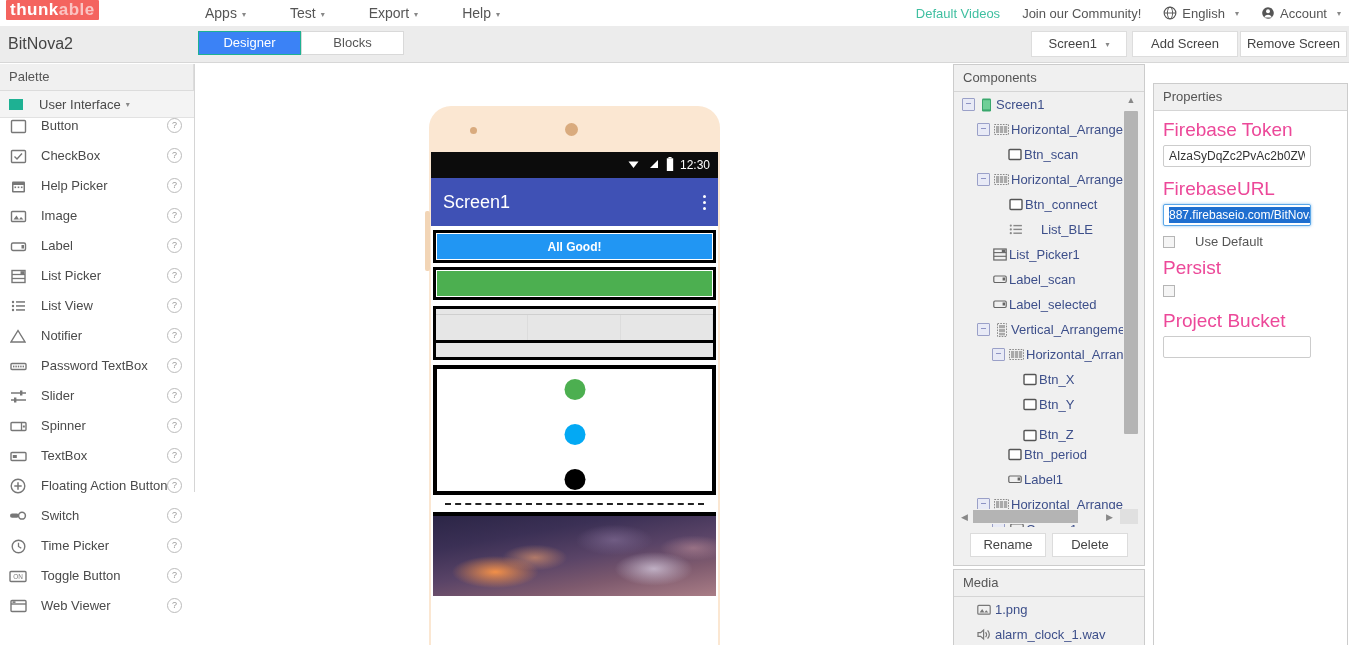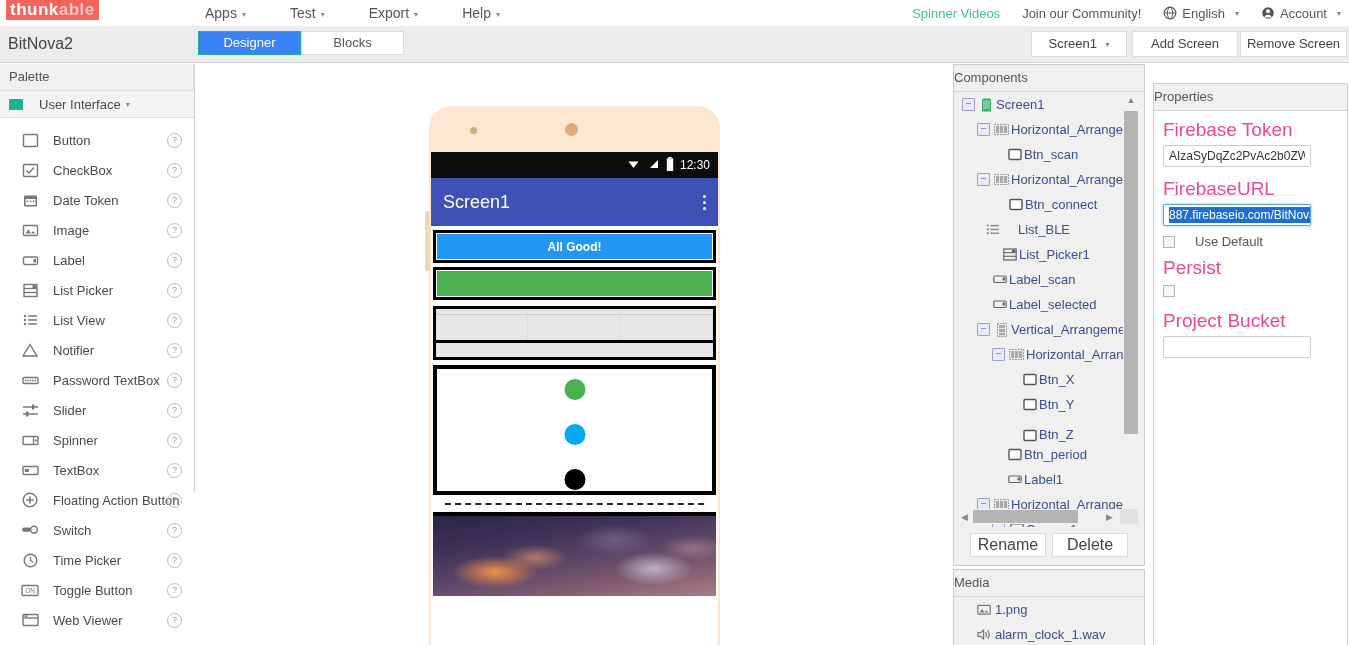--- a/index.html
+++ b/index.html
@@ -42,21 +42,21 @@
     font-size:13px;color:#444;text-align:center;cursor:pointer;}
   .btn-add{right:111px;width:104px;}
   .btn-remove{right:2px;width:105px;}
 
   
   .palette{position:absolute;left:0;top:64px;width:194px;height:428px;background:#fff;border-right:1px solid #d5d5d5;}
   .panelhdr{height:26px;line-height:26px;padding-left:9px;font-size:13px;color:#555;background:#f0f0f0;border:1px solid #dcdcdc;border-left:none;border-top:none;}
   .catrow{height:26px;display:flex;align-items:center;padding-left:9px;background:#f4f4f4;border-bottom:1px solid #e2e2e2;cursor:pointer;}
   .catswatch{width:14px;height:11px;background:#1eb193;margin-right:16px;}
   .catlabel{font-size:13px;color:#4a4a4a;}
-  .palitem{height:30px;display:flex;align-items:flex-end;padding-left:20px;cursor:grab;position:relative;}
+  .palitem{height:30px;display:flex;align-items:flex-start;padding-left:8px;cursor:grab;position:relative;}
   .palitem .ic{width:20px;height:16px;margin-right:13px;display:flex;align-items:center;justify-content:center;flex:0 0 20px;}
   .palitem .lbl{font-size:13px;color:#4a4a4a;}
   .help{position:absolute;right:12px;width:13px;height:13px;border:1px solid #bbb;border-radius:50%;
     font-size:9px;line-height:12px;text-align:center;color:#999;cursor:pointer;}
 
   
   .viewer{position:absolute;left:195px;top:64px;width:757px;height:581px;background:#fff;}
   .phone{position:absolute;left:234px;top:42px;width:291px;height:600px;
     background:#fbe7d2;border-radius:22px 22px 0 0;}
   .dot-s{position:absolute;left:41px;top:21px;width:7px;height:7px;border-radius:50%;background:#d9ab7e;}
@@ -86,37 +86,37 @@
       radial-gradient(ellipse 70px 26px at 22% 70%, rgba(255,150,70,.92) 0%, rgba(255,150,70,0) 62%),
       radial-gradient(ellipse 50px 20px at 36% 52%, rgba(255,170,110,.55) 0%, rgba(255,170,110,0) 65%),
       radial-gradient(ellipse 60px 26px at 78% 66%, rgba(215,205,225,.75) 0%, rgba(215,205,225,0) 65%),
       radial-gradient(ellipse 55px 22px at 64% 30%, rgba(120,100,140,.8) 0%, rgba(90,75,115,0) 70%),
       radial-gradient(ellipse 48px 18px at 92% 40%, rgba(200,150,160,.5) 0%, rgba(200,150,160,0) 70%),
       linear-gradient(170deg,#2b2546 0%,#3b3055 26%,#5a4467 52%,#7e5a6e 74%,#a97d86 100%);
   }
 
   
   .comppanel{position:absolute;left:953px;top:64px;width:190px;height:500px;background:#f0f0f0;border:1px solid #ccc;}
-  .ppanelhdr{height:26px;line-height:26px;padding-left:0;font-size:13px;color:#555;background:#f0f0f0;border-bottom:1px solid #d5d5d5;}
+  .ppanelhdr{height:26px;line-height:26px;padding-left:9px;font-size:13px;color:#555;background:#f0f0f0;border-bottom:1px solid #d5d5d5;}
   .tree{position:absolute;left:0;top:27px;width:175px;height:435px;overflow:hidden;background:#f0f0f0;}
   .tnode{height:25px;display:flex;align-items:center;white-space:nowrap;cursor:pointer;}
   .toggle{width:11px;height:11px;border:1px solid #9aa0c8;background:#e8eaf6;color:#5a63a8;
     font-size:9px;line-height:9px;text-align:center;margin-right:4px;flex:0 0 11px;border-radius:1px;}
   .tlabel{font-size:13px;color:#3d4f8a;}
   .ticon{width:15px;height:14px;margin-right:2px;display:flex;align-items:center;justify-content:center;flex:0 0 15px;}
   .vscroll{position:absolute;right:5px;top:28px;width:16px;height:430px;background:#f0f0f0;}
   .vscroll .up,.vscroll .down{width:16px;height:14px;display:flex;align-items:center;justify-content:center;color:#888;font-size:9px;cursor:pointer;}
   .vscroll .thumb{position:absolute;left:1px;top:18px;width:14px;height:323px;background:#b4b4b4;border-radius:1px;cursor:grab;}
   .hscroll{position:absolute;left:4px;bottom:41px;width:180px;height:15px;background:#f0f0f0;}
   .hscroll .lf,.hscroll .rt{position:absolute;top:0;width:13px;height:15px;display:flex;align-items:center;justify-content:center;color:#888;font-size:9px;cursor:pointer;}
   .hscroll .lf{left:0;} .hscroll .rt{right:22px;}
   .hscroll .hthumb{position:absolute;left:15px;top:1px;width:105px;height:13px;background:#b4b4b4;cursor:grab;}
   .hscroll .corner{position:absolute;right:0;top:0;width:18px;height:15px;background:#e0e0e0;}
   .cpbtns{position:absolute;left:0;bottom:8px;width:190px;display:flex;justify-content:center;gap:6px;}
-  .cpbtns .b{width:74px;height:22px;line-height:22px;text-align:center;font-size:16px;color:#444;background:#fff;border:1px solid #dcdcdc;cursor:pointer;}
+  .cpbtns .b{width:74px;height:22px;line-height:22px;text-align:center;font-size:13px;color:#444;background:#fff;border:1px solid #dcdcdc;cursor:pointer;}
 
   
   .mediapanel{position:absolute;left:953px;top:569px;width:190px;height:76px;background:#f0f0f0;border:1px solid #ccc;border-bottom:none;}
   .mitem{height:25px;display:flex;align-items:center;padding-left:22px;cursor:pointer;}
   .mitem .lbl{font-size:13px;color:#3d4f8a;}
   .mitem .mi-icon{width:16px;height:14px;margin-right:3px;display:flex;align-items:center;justify-content:center;flex:0 0 16px;}
 
   
   .props{position:absolute;left:1153px;top:64px;width:193px;height:581px;background:#fff;border:1px solid #ccc;border-bottom:none;margin-top:19px;}
   .propbody{padding:8px 9px 0 9px;}
@@ -140,21 +140,21 @@
 
     <div class="mainmenu">
       <div class="mi"><span>Apps</span><span class="caret">▾</span></div>
       <div class="mi"><span>Test</span><span class="caret">▾</span></div>
       <div class="mi"><span>Export</span><span class="caret">▾</span></div>
       <div class="mi"><span>Help</span><span class="caret">▾</span></div>
     </div>
 
     <div class="topright">
       <div class="ti tutorial">
-          <span>Spinner Videos</span>
+          <span>Default Videos</span>
         </div>
       <div class="ti">
           <span>Join our Community!</span>
         </div>
       <div class="ti">
         <span class="gicon"><svg width="14" height="14" viewBox="0 0 24 24">
               <circle cx="12" cy="12" r="10" fill="none" stroke="#555" stroke-width="2"></circle>
               <ellipse cx="12" cy="12" rx="4.5" ry="10" fill="none" stroke="#555" stroke-width="1.6"></ellipse>
               <line x1="2" y1="12" x2="22" y2="12" stroke="#555" stroke-width="1.6"></line>
             </svg></span>
@@ -214,21 +214,21 @@
         <div class="palitem">
           <span class="ic">
             <svg width="15" height="15" viewBox="0 0 15 15">
               <rect x="1" y="2.5" width="13" height="11" rx="1" fill="#777"></rect>
               <rect x="2.5" y="6" width="10" height="6" fill="#fff"></rect>
               <rect x="3.5" y="7.5" width="1.6" height="1.6" fill="#777"></rect>
               <rect x="6.7" y="7.5" width="1.6" height="1.6" fill="#777"></rect>
               <rect x="9.9" y="7.5" width="1.6" height="1.6" fill="#777"></rect>
             </svg>
           </span>
-          <span class="lbl">Date Token</span>
+          <span class="lbl">Help Picker</span>
           <span class="help">?</span>
         </div>
         <div class="palitem">
           <span class="ic">
             <svg width="17" height="15" viewBox="0 0 17 15">
               <rect x="1.5" y="2.5" width="14" height="10" rx="1" stroke="#777" fill="none" stroke-width="1.4"></rect>
               <path d="M3.5 10.5 L6.5 6.5 L9 10.5 L11 8 L13.5 10.5 Z" fill="#777"></path>
             </svg>
           </span>
           <span class="lbl">Image</span>
@@ -494,35 +494,35 @@
         </div>
         <div class="tnode" style="padding-left: 39px;">
           <span style="width:15px;flex:0 0 15px;"></span>
           <span class="ticon">
             <svg width="14" height="13" viewBox="0 0 14 13">
               <rect x="1" y="1.5" width="12" height="10" rx="1" fill="#fff" stroke="#555" stroke-width="1.4"></rect>
             </svg>
           </span>
           <span class="tlabel">Btn_connect</span>
         </div>
-        <div class="tnode" style=" gap: 16px;">
+        <div class="tnode" style="padding-left: 23px; gap: 16px;">
           <span style="width:15px;flex:0 0 15px;"></span>
           <span class="ticon">
             <svg width="14" height="13" viewBox="0 0 14 13">
               <circle cx="1.8" cy="2.6" r="1.1" fill="#888"></circle>
               <circle cx="1.8" cy="6.4" r="1.1" fill="#888"></circle>
               <circle cx="1.8" cy="10.2" r="1.1" fill="#888"></circle>
               <rect x="4.4" y="1.9" width="8.5" height="1.4" fill="#888"></rect>
               <rect x="4.4" y="5.7" width="8.5" height="1.4" fill="#888"></rect>
               <rect x="4.4" y="9.5" width="8.5" height="1.4" fill="#888"></rect>
             </svg>
           </span>
           <span class="tlabel">List_BLE</span>
         </div>
-        <div class="tnode" style="padding-left: 33px; text-align: right;">
+        <div class="tnode" style="padding-left: 23px; text-align: right;">
           <span style="width:15px;flex:0 0 15px;"></span>
           <span class="ticon">
             <svg width="14" height="13" viewBox="0 0 14 13">
               <rect x="0.8" y="1" width="12.4" height="11" fill="none" stroke="#666" stroke-width="1.2"></rect>
               <line x1="0.8" y1="4.6" x2="13.2" y2="4.6" stroke="#666" stroke-width="1.1"></line>
               <line x1="0.8" y1="8.3" x2="13.2" y2="8.3" stroke="#666" stroke-width="1.1"></line>
               <rect x="8.8" y="1.6" width="3.6" height="2.4" fill="#666"></rect>
             </svg>
           </span>
           <span class="tlabel">List_Picker1</span>

